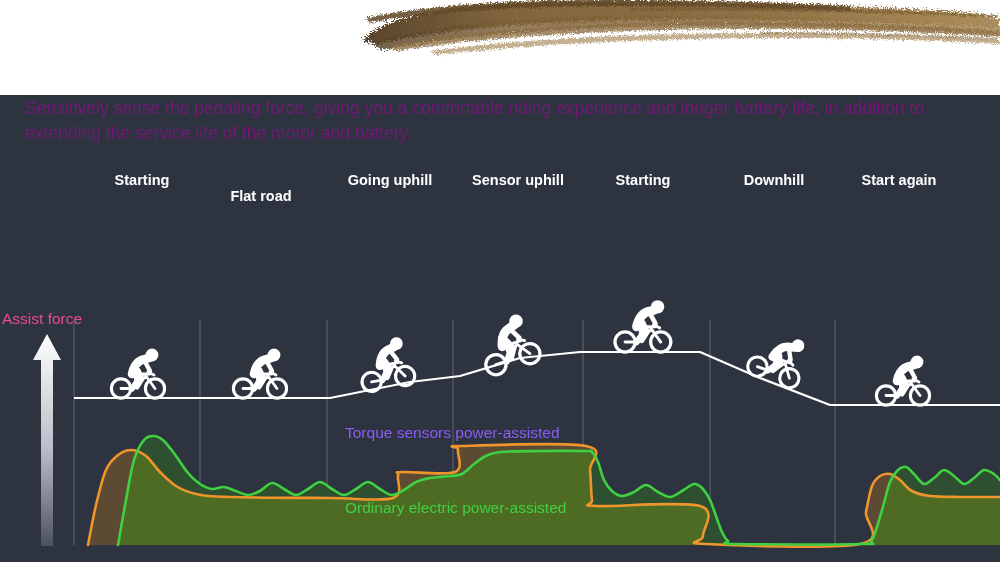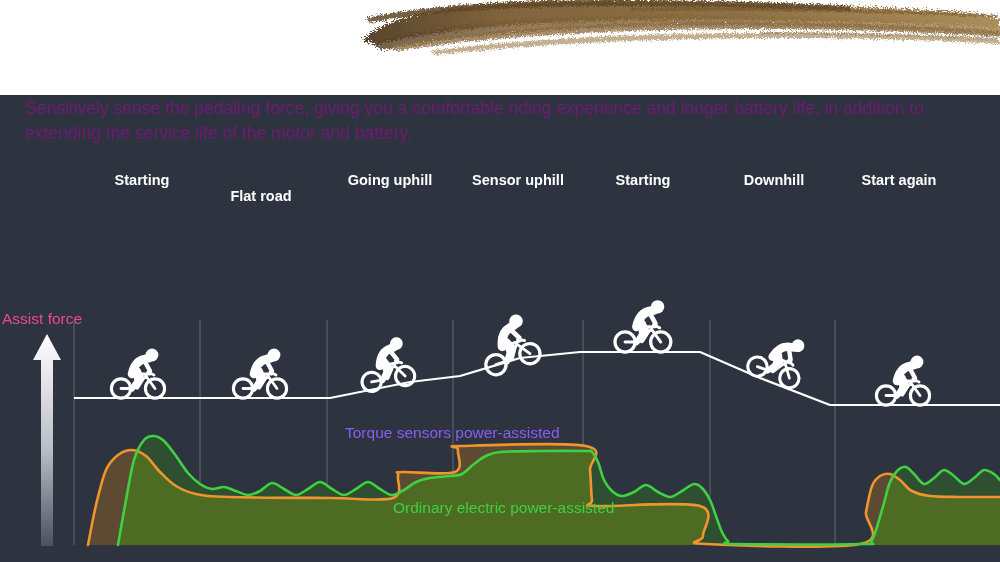--- a/index.html
+++ b/index.html
@@ -44,21 +44,21 @@
 
   
   .chart-svg{position:absolute;left:0;top:95px;width:1000px;height:467px;}
 
   .legend-torque{
     position:absolute;left:345px;top:424px;
     font-size:15.5px;color:#8b5cf6;white-space:nowrap;
   }
   .legend-ordinary{
     position:absolute;left:345px;top:499px;
-    font-size:15.5px;color:#3fd142;white-space:nowrap;margin-left:48px;
+    font-size:15.5px;color:#3fd142;white-space:nowrap;
   }
 </style>
 </head>
 <body>
 
 <div id="root">
 
   <div class="top-band">
     <div class="brush-wrap">
       <svg width="670" height="80" viewBox="0 0 670 80">

